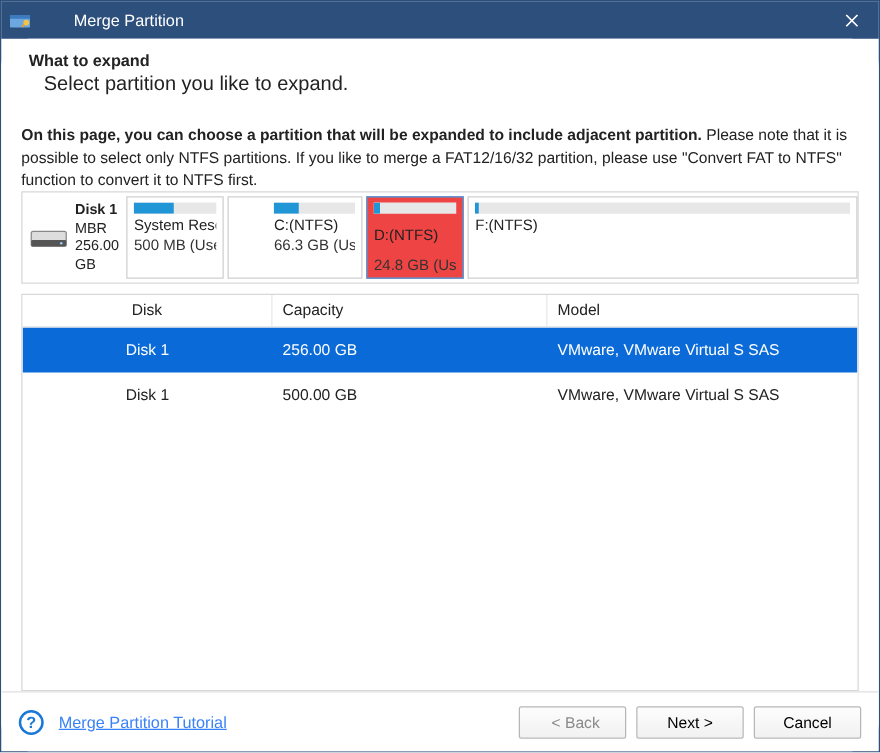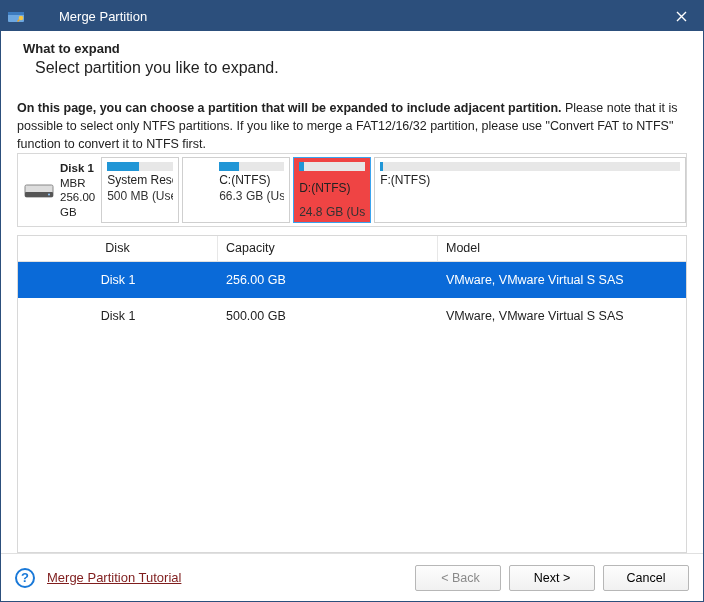--- a/index.html
+++ b/index.html
@@ -167,21 +167,21 @@
   .help-icon {
     width: 20px; height: 20px;
     border-radius: 50%;
     border: 2px solid #1a79d8;
     color: #1a79d8;
     display: flex; align-items: center; justify-content: center;
     font-size: 13px; font-weight: 700;
     margin-right: 4px;
   }
   .tutorial-link {
-    color: #7f1d1d;
+    color: #3b82f6;
     text-decoration: underline;
     font-size: 13px;
     cursor: pointer;
   }
   .footer .spacer { flex: 1; }
   .btn {
     min-width: 86px;
     height: 26px;
     border: 1px solid #b7b7b7;
     background: linear-gradient(#fdfdfd, #f1f1f1);

